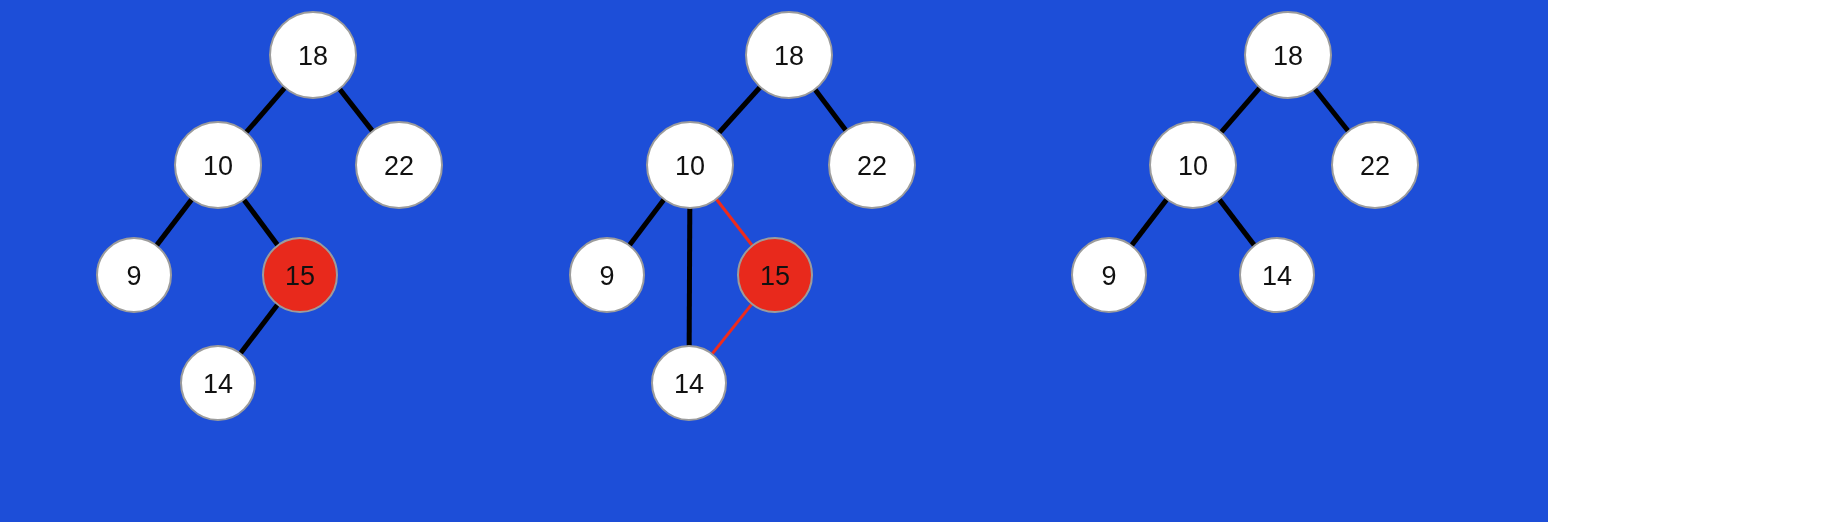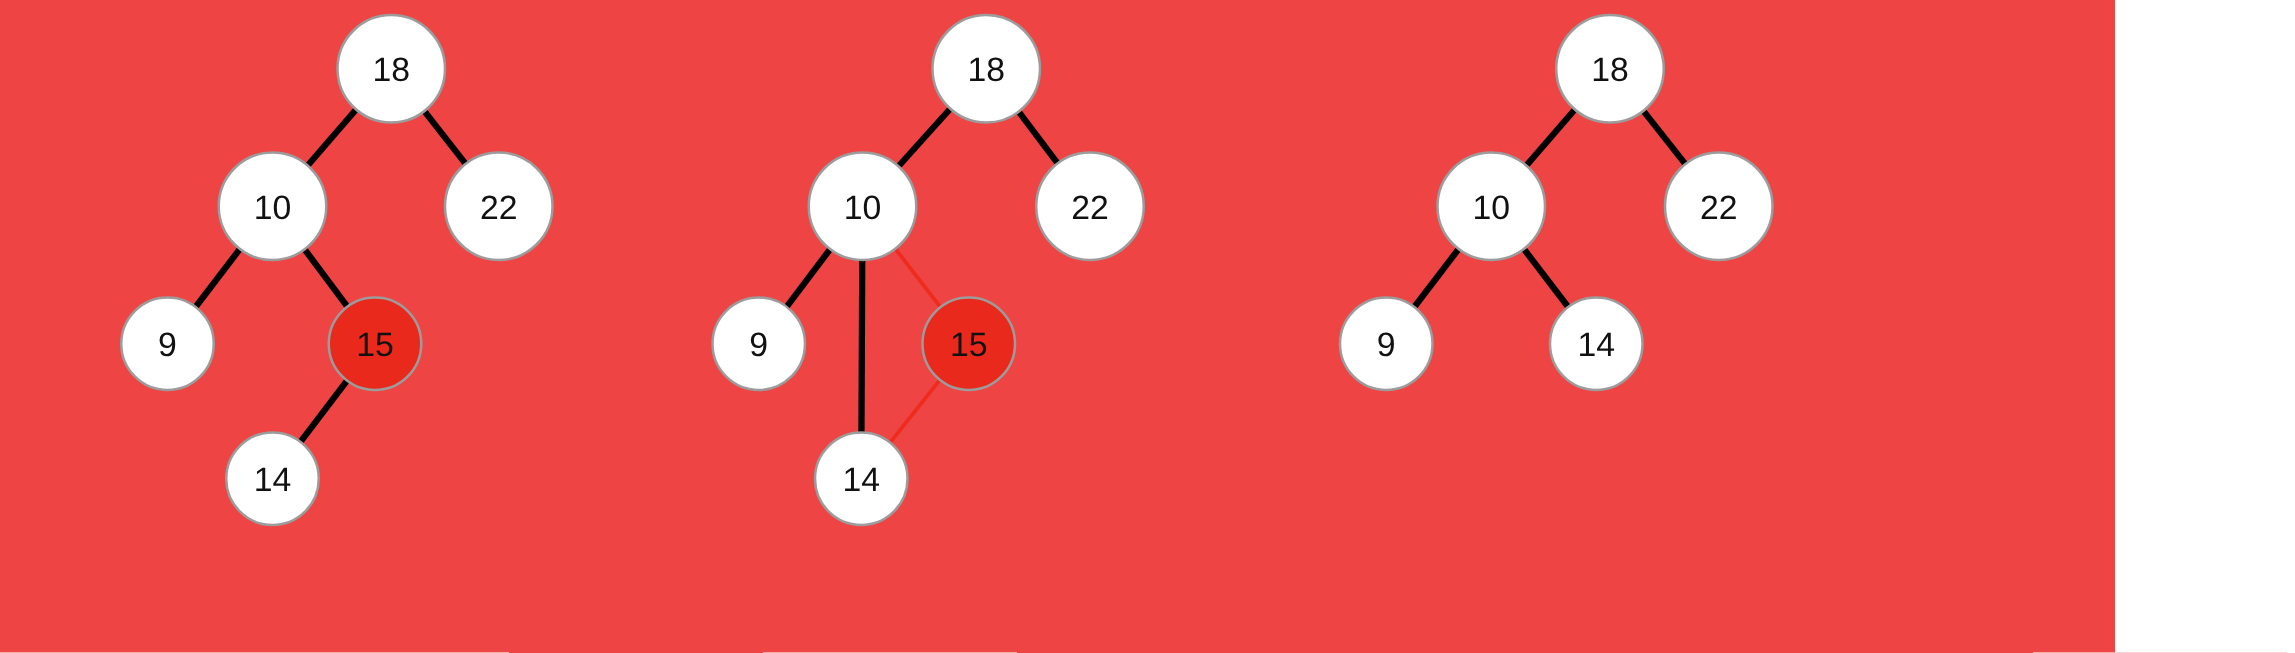--- a/index.html
+++ b/index.html
@@ -1,18 +1,18 @@
 <!DOCTYPE html>
 <html><head>
 <meta charset="utf-8">
 <title>Binary Tree Deletion Diagram</title>
 <style>
   html,body{margin:0;padding:0;background:#ffffff;}
   body{font-family:"Liberation Sans","DejaVu Sans",sans-serif;}
-  #canvas{position:relative;width:1692px;height:522px;background:#ef4444;overflow:hidden;}
+  #canvas{position:relative;width:1548px;height:522px;background:#1d4ed8;overflow:hidden;}
   #tree-svg{position:absolute;top:0;left:0;width:1836px;height:522px;}
   .node-label{font-family:"Liberation Sans","DejaVu Sans",sans-serif;font-size:27px;fill:#111111;text-anchor:middle;dominant-baseline:central;}
   .node-label.on-red{fill:#111111;}
   .node-circle{stroke:#9c9c9c;stroke-width:2;fill:#ffffff;}
   .node-circle.highlight{fill:#e8291c;stroke:#9c9c9c;stroke-width:2;}
   .edge{stroke:#000000;stroke-width:5;stroke-linecap:butt;}
   .edge.red{stroke:#ee2b1c;stroke-width:3;}
 </style>
 </head>
 <body>

